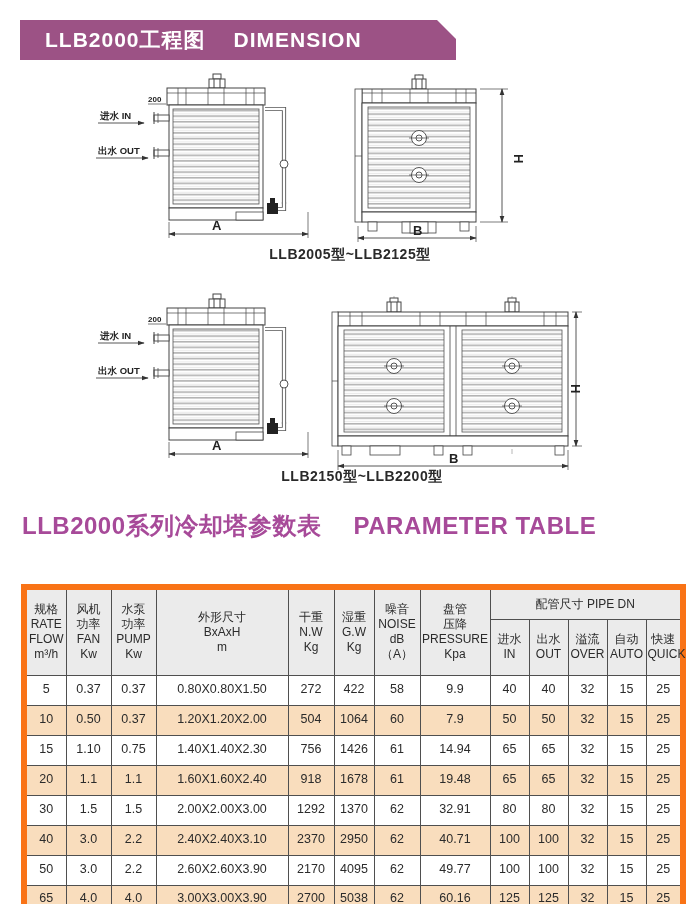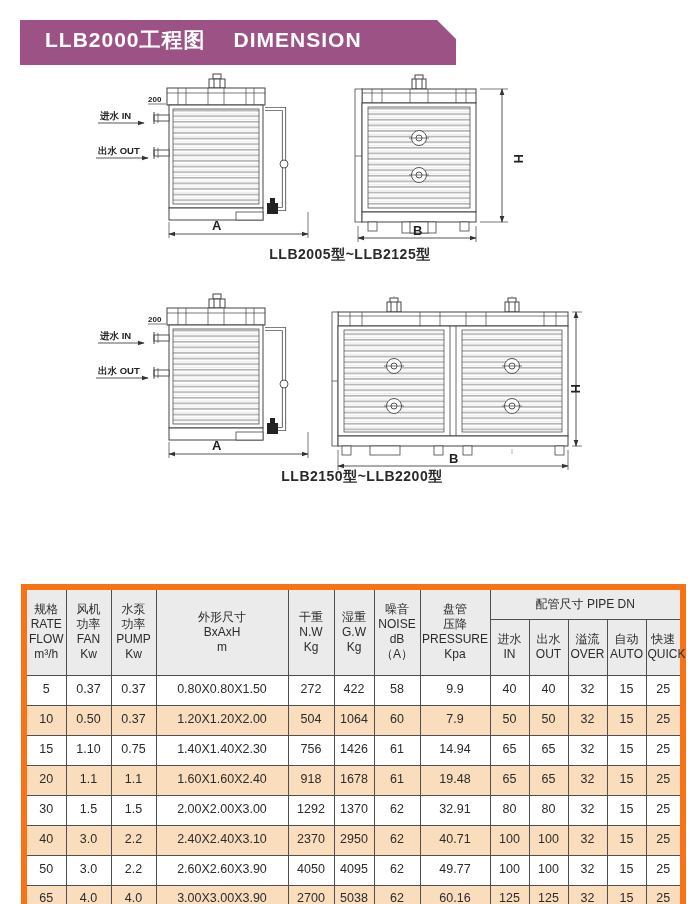--- a/index.html
+++ b/index.html
@@ -4,21 +4,21 @@
 <style>
   * { margin:0; padding:0; box-sizing:border-box; }
   html,body { background:#fff; }
   .page {
     position:relative; width:700px; height:904px; background:#ffffff;
     font-family:"Liberation Sans","DejaVu Sans",sans-serif; color:#2b2b2b;
     overflow:hidden; margin:0 auto;
   }
   
   .banner {
-    position:absolute; left:20px; top:20px; width:436px; height:45px;
+    position:absolute; left:20px; top:20px; width:436px; height:40px;
     background:#9c5285; color:#fff; line-height:39px; padding-left:25px;
     font-size:21px; font-weight:bold; letter-spacing:1px;
     clip-path:polygon(0 0, calc(100% - 19px) 0, 100% 19px, 100% 100%, 0 100%);
   }
   .banner .en { margin-left:28px; }
   
   .watermark {
     position:absolute; top:254px; left:0; width:100%; text-align:center;
     font-size:47px; font-weight:bold; letter-spacing:13px;
     color:#fdfdfd; -webkit-text-stroke:1.2px #e2e2e2; text-shadow:0 0 1px #ececec;
@@ -268,20 +268,23 @@
       <line x1="8" y1="154" x2="8" y2="174" stroke-width="0.7"></line>
       <line x1="238" y1="154" x2="238" y2="174" stroke-width="0.7"></line>
       <line x1="8" y1="170" x2="238" y2="170" stroke-width="0.9" marker-start="url(#arw)" marker-end="url(#arw)"></line>
     </g>
     <text class="dim" transform="translate(241,88) rotate(90)">H</text>
     <text class="dim" x="119" y="167">B</text>
   </svg>
 
   <div class="caption caption-2">LLB2150型~LLB2200型</div>
 
+  <div class="section-title">
+    <span>LLB2000系列冷却塔参数表</span><span class="en">PARAMETER TABLE</span>
+  </div>
 
   <table class="params">
     <colgroup>
       <col style="width:42px">
         <col style="width:45px">
         <col style="width:45px">
         <col style="width:132px">
       <col style="width:46px">
         <col style="width:40px">
         <col style="width:46px">
@@ -426,21 +429,21 @@
           <td>100</td>
           <td>32</td>
           <td>15</td>
           <td>25</td>
         </tr>
       <tr>
           <td>50</td>
           <td>3.0</td>
           <td>2.2</td>
           <td>2.60X2.60X3.90</td>
-          <td>4050</td>
+          <td>2170</td>
           <td>4095</td>
           <td>62</td>
           <td>49.77</td>
           <td>100</td>
           <td>100</td>
           <td>32</td>
           <td>15</td>
           <td>25</td>
         </tr>
       <tr>

